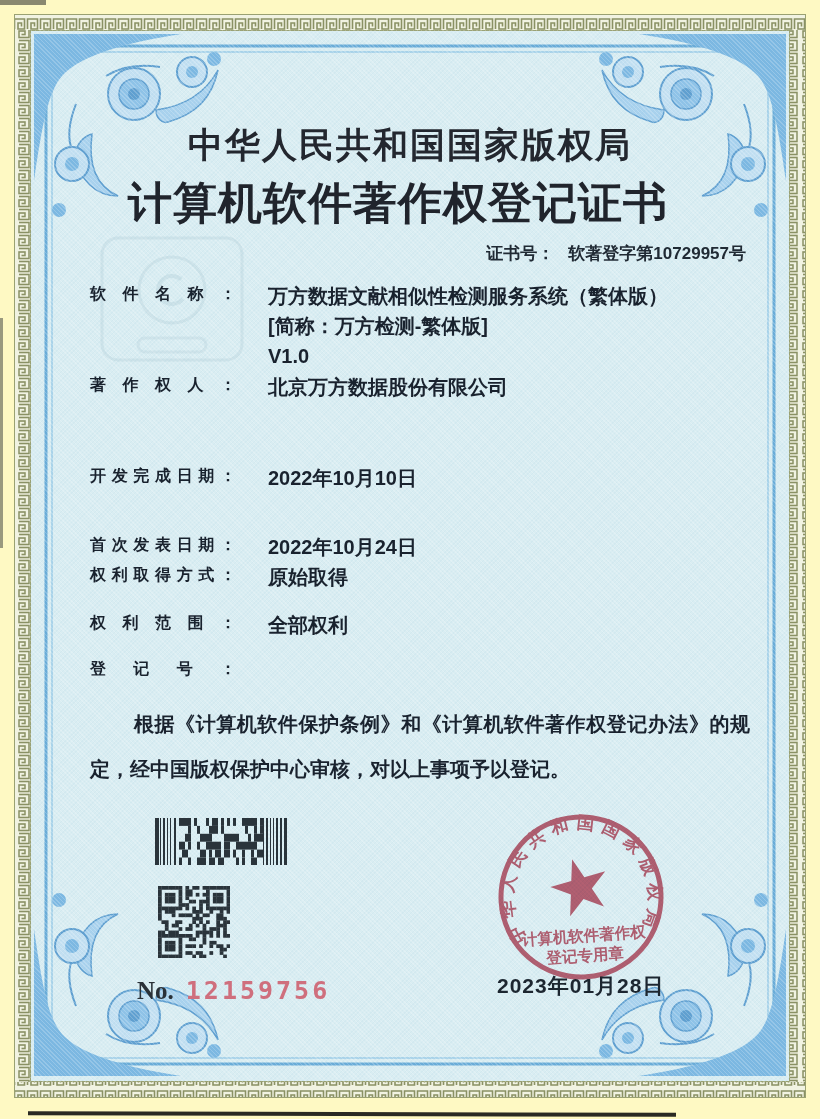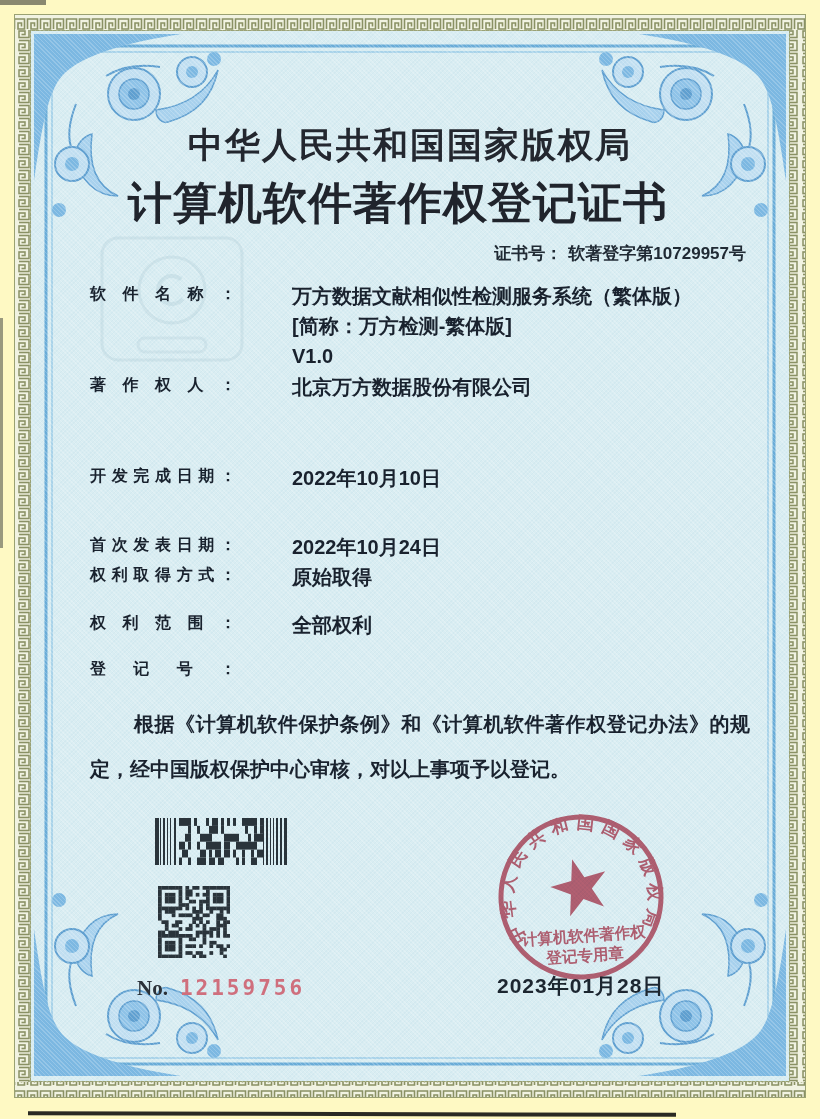--- a/index.html
+++ b/index.html
@@ -30,38 +30,38 @@
   }
   .doc-title{
     position:absolute; left:0; top:174px; width:796px; text-align:center;
     font-family:"Liberation Serif","DejaVu Serif",serif;
     font-size:44px; font-weight:bold; letter-spacing:1px; color:#20242c;
   }
   .cert-no{
     position:absolute; right:74px; top:242px;
     font-size:17px; font-weight:bold; color:#202a34;
   }
-  .cert-no .v{margin-left:6px;}
+  .cert-no .v{margin-left:14px;}
   .frow{position:absolute; left:90px; display:flex; align-items:flex-start;}
   .flabel{
     width:146px; flex:0 0 146px; font-size:16px; font-weight:bold; color:#19222e;
     text-align:justify; text-align-last:justify; line-height:26px;
   }
   .fvalue{
-    margin-left:56px; font-size:20px; font-weight:bold; color:#19222e; line-height:30px;
+    margin-left:32px; font-size:20px; font-weight:bold; color:#19222e; line-height:30px;
     white-space:nowrap;
   }
   .statement{
     position:absolute; left:90px; top:702px; width:660px;
     font-size:20px; font-weight:600; color:#19222e;
     line-height:45px; text-indent:2.2em; text-align:justify;
   }
   #barcode{position:absolute; left:155px; top:818px;}
   #qrcode{position:absolute; left:158px; top:886px;}
-  .serial{position:absolute; left:137px; top:976px; font-size:21px;}
+  .serial{position:absolute; left:137px; top:976px; font-size:25px;}
   .serial .pfx{font-family:"Liberation Serif","DejaVu Serif",serif; color:#2a3138; font-weight:bold;}
   .serial .num{font-family:"DejaVu Sans Mono","Liberation Mono",monospace; color:#cf6f7d; letter-spacing:3px; margin-left:12px; font-weight:bold;}
   .issue-date{position:absolute; left:497px; top:972px; font-size:21px; font-weight:bold; color:#1c2630; letter-spacing:1px;}
   #seal{position:absolute; left:489px; top:805px; width:184px; height:184px; z-index:3; mix-blend-mode:multiply; transform:rotate(-4deg);}
   #seal text{font-family:"Liberation Sans","DejaVu Sans",sans-serif;}
   
   .scan-bottom{position:absolute; left:28px; top:1112px; width:648px; height:4px; background:#0d0d0d; opacity:.88; transform:rotate(.15deg); z-index:4;}
   .scan-left{position:absolute; left:0; top:318px; width:3px; height:230px; background:#20242a; opacity:.45; z-index:4;}
   .scan-topleft{position:absolute; left:0; top:0; width:46px; height:5px; background:#14171c; opacity:.5; z-index:4;}
 </style>

